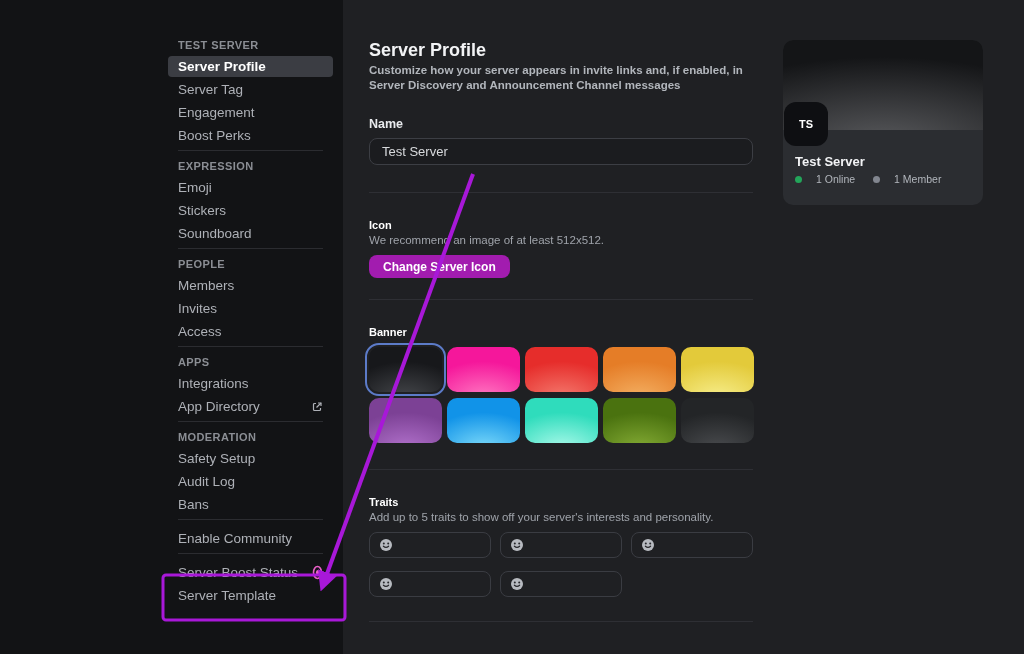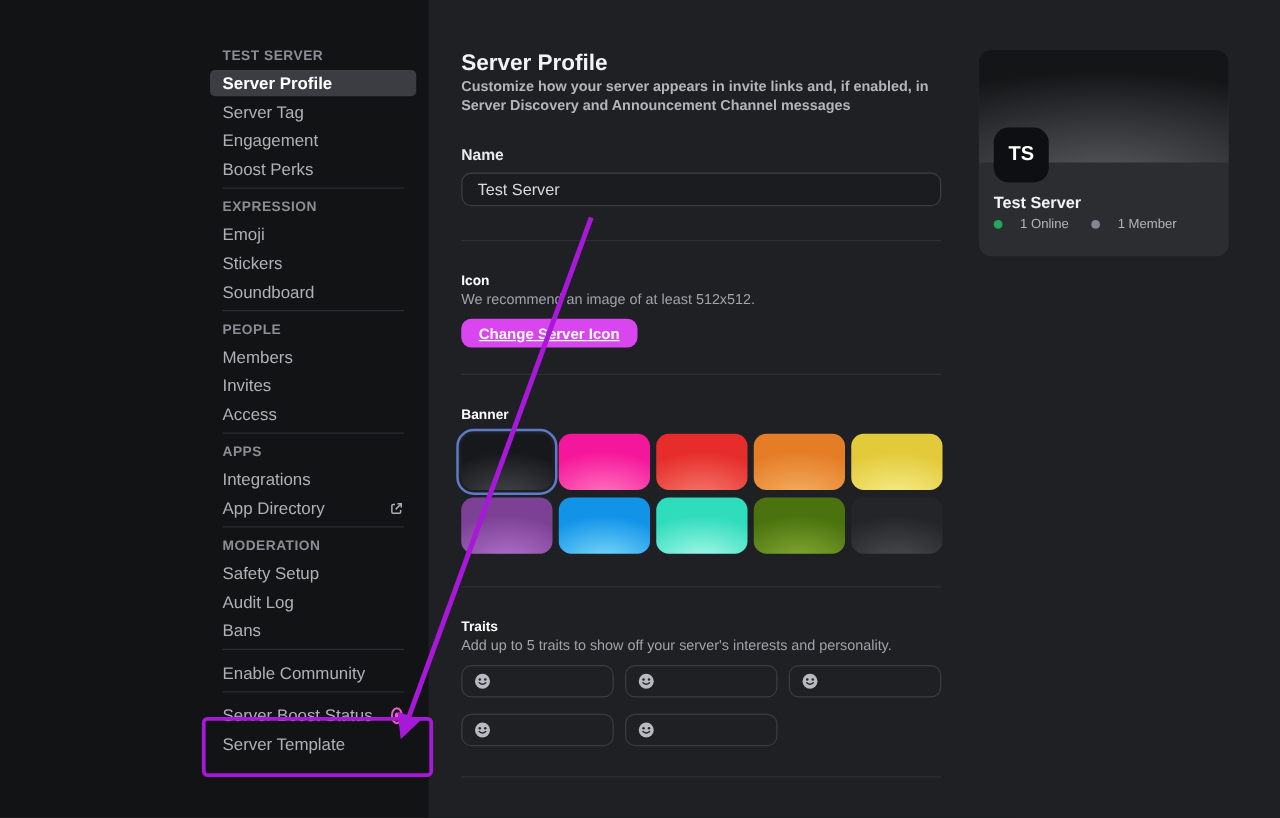--- a/index.html
+++ b/index.html
@@ -39,23 +39,23 @@
   .swatch.selected { outline:2px solid #5c7bc8; outline-offset:2px; }
   .traits-grid { margin-top:9px; display:grid; grid-template-columns:repeat(3,122px); gap:13px 9px; }
   .trait-box { width:122px; height:26px; border:1px solid #3a3c42; border-radius:8px;
                display:flex; align-items:center; padding-left:9px; cursor:pointer; }
 
   
   .preview-card { position:absolute; left:440px; top:40px; width:200px; height:165px;
                   border-radius:10px; background:#2b2d31; overflow:hidden; }
   .card-banner { position:absolute; left:0; top:0; width:200px; height:90px;
                  background:radial-gradient(140% 120% at 50% 115%, #58595c 0%, #141517 80%); }
-  .card-avatar { position:absolute; left:12px; top:62px; width:44px; height:44px; border-radius:12px;
+  .card-avatar { position:absolute; left:1px; top:62px; width:44px; height:44px; border-radius:12px;
                  background:#0e0f12; display:flex; align-items:center; justify-content:center;
-                 color:#fff; font-size:16px; font-weight:bold; }
+                 color:#fff; font-size:11px; font-weight:bold; }
   .card-body { position:absolute; left:12px; top:114px; width:176px; }
   .card-name { font-size:13px; font-weight:bold; color:#f2f3f5; }
   .card-status { margin-top:4px; font-size:10.5px; color:#b2b6bc; display:flex; align-items:center; gap:14px; }
   .dot { width:7px; height:7px; border-radius:50%; display:inline-block; }
   .card-est { margin-top:20px; font-size:10.5px; color:#9fa3aa; }
 
   
   .annotation-overlay { position:absolute; left:0; top:0; width:1024px; height:654px;
                         pointer-events:none; z-index:50; }
 </style>
@@ -151,21 +151,21 @@
     <div class="page-title">Server Profile</div>
     <div class="page-subtitle">Customize how your server appears in invite links and, if enabled, in Server Discovery and Announcement Channel messages</div>
 
     <div class="field-label">Name</div>
     <input class="text-input" type="text" value="Test Server" style="">
 
     <div class="divider d1"></div>
 
     <div class="section-label">Icon</div>
     <div class="help-text">We recommend an image of at least 512x512.</div>
-    <button class="blurple-btn" id="change-icon-btn" style="background: #d946ef; text-decoration: underline;">Change Server Icon</button>
+    <button class="blurple-btn" id="change-icon-btn" style="background: #a21caf;">Change Server Icon</button>
 
     <div class="divider d2"></div>
 
     <div class="section-label">Banner</div>
     <div class="banner-grid" id="banner-grid">
         <div class="swatch selected" style="background: radial-gradient(115% 115% at 50% 115%, rgb(69, 71, 75) 0%, rgb(23, 24, 27) 72%);"></div>
         <div class="swatch" style="background: radial-gradient(115% 115% at 50% 115%, rgb(255, 122, 194) 0%, rgb(245, 23, 155) 72%);"></div>
         <div class="swatch" style="background: radial-gradient(115% 115% at 50% 115%, rgb(244, 122, 110) 0%, rgb(230, 45, 43) 72%);"></div>
         <div class="swatch" style="background: radial-gradient(115% 115% at 50% 115%, rgb(244, 176, 99) 0%, rgb(229, 125, 39) 72%);"></div>
         <div class="swatch" style="background: radial-gradient(115% 115% at 50% 115%, rgb(247, 238, 140) 0%, rgb(227, 202, 58) 72%);"></div>

